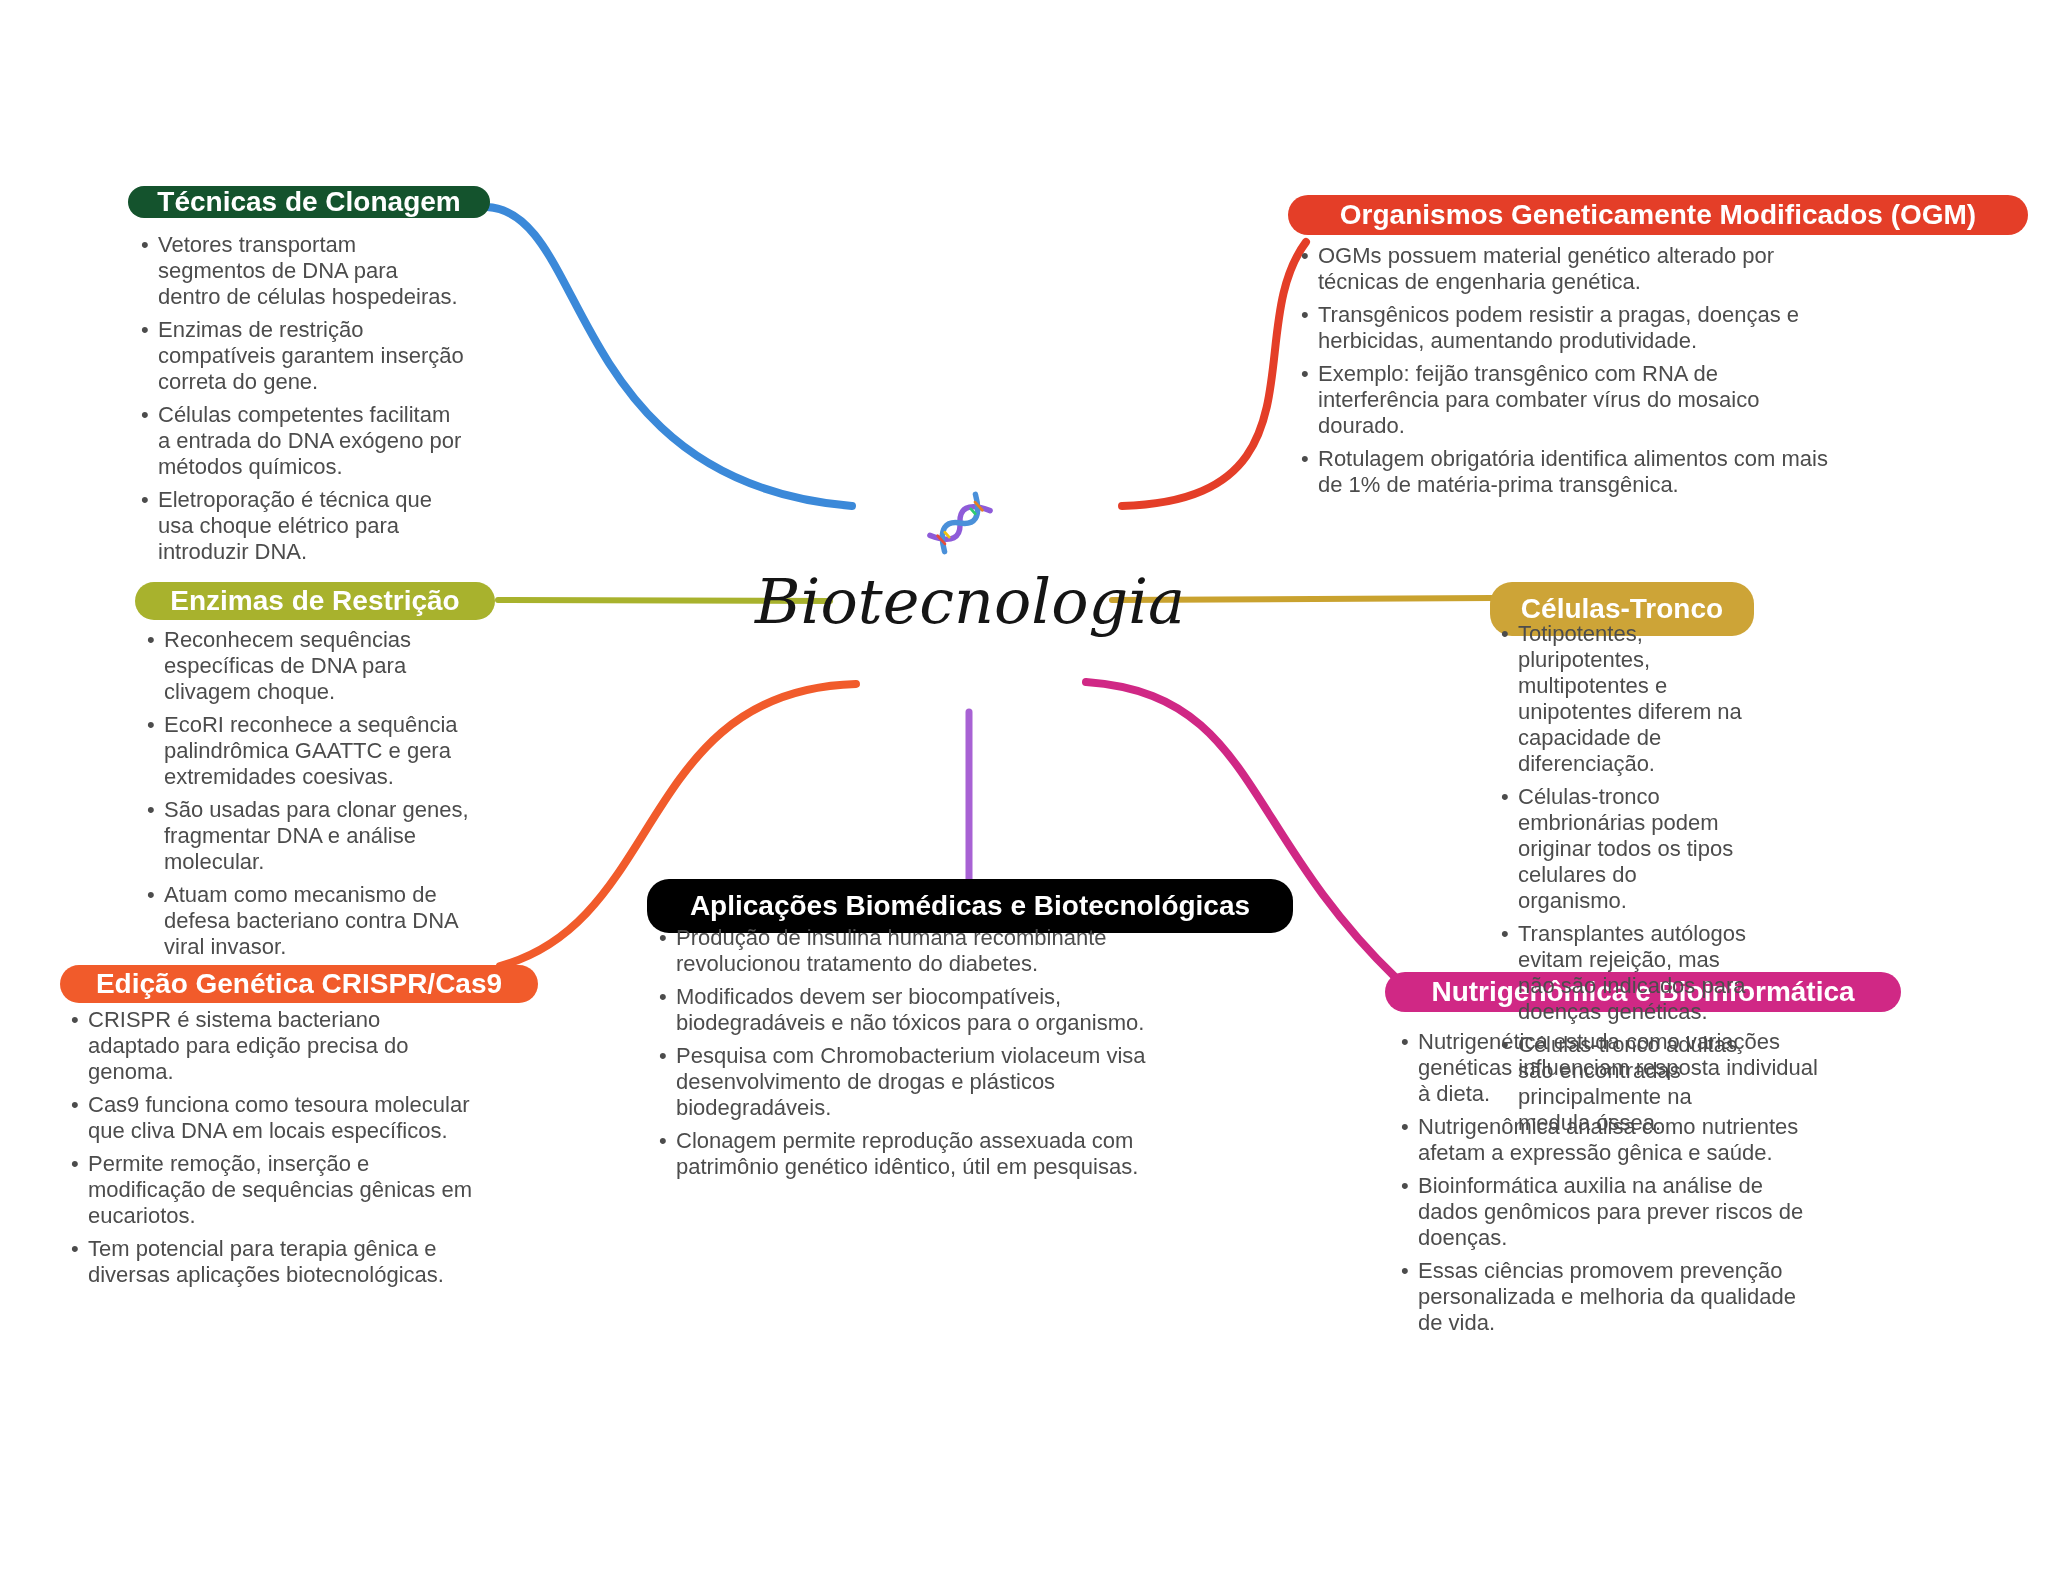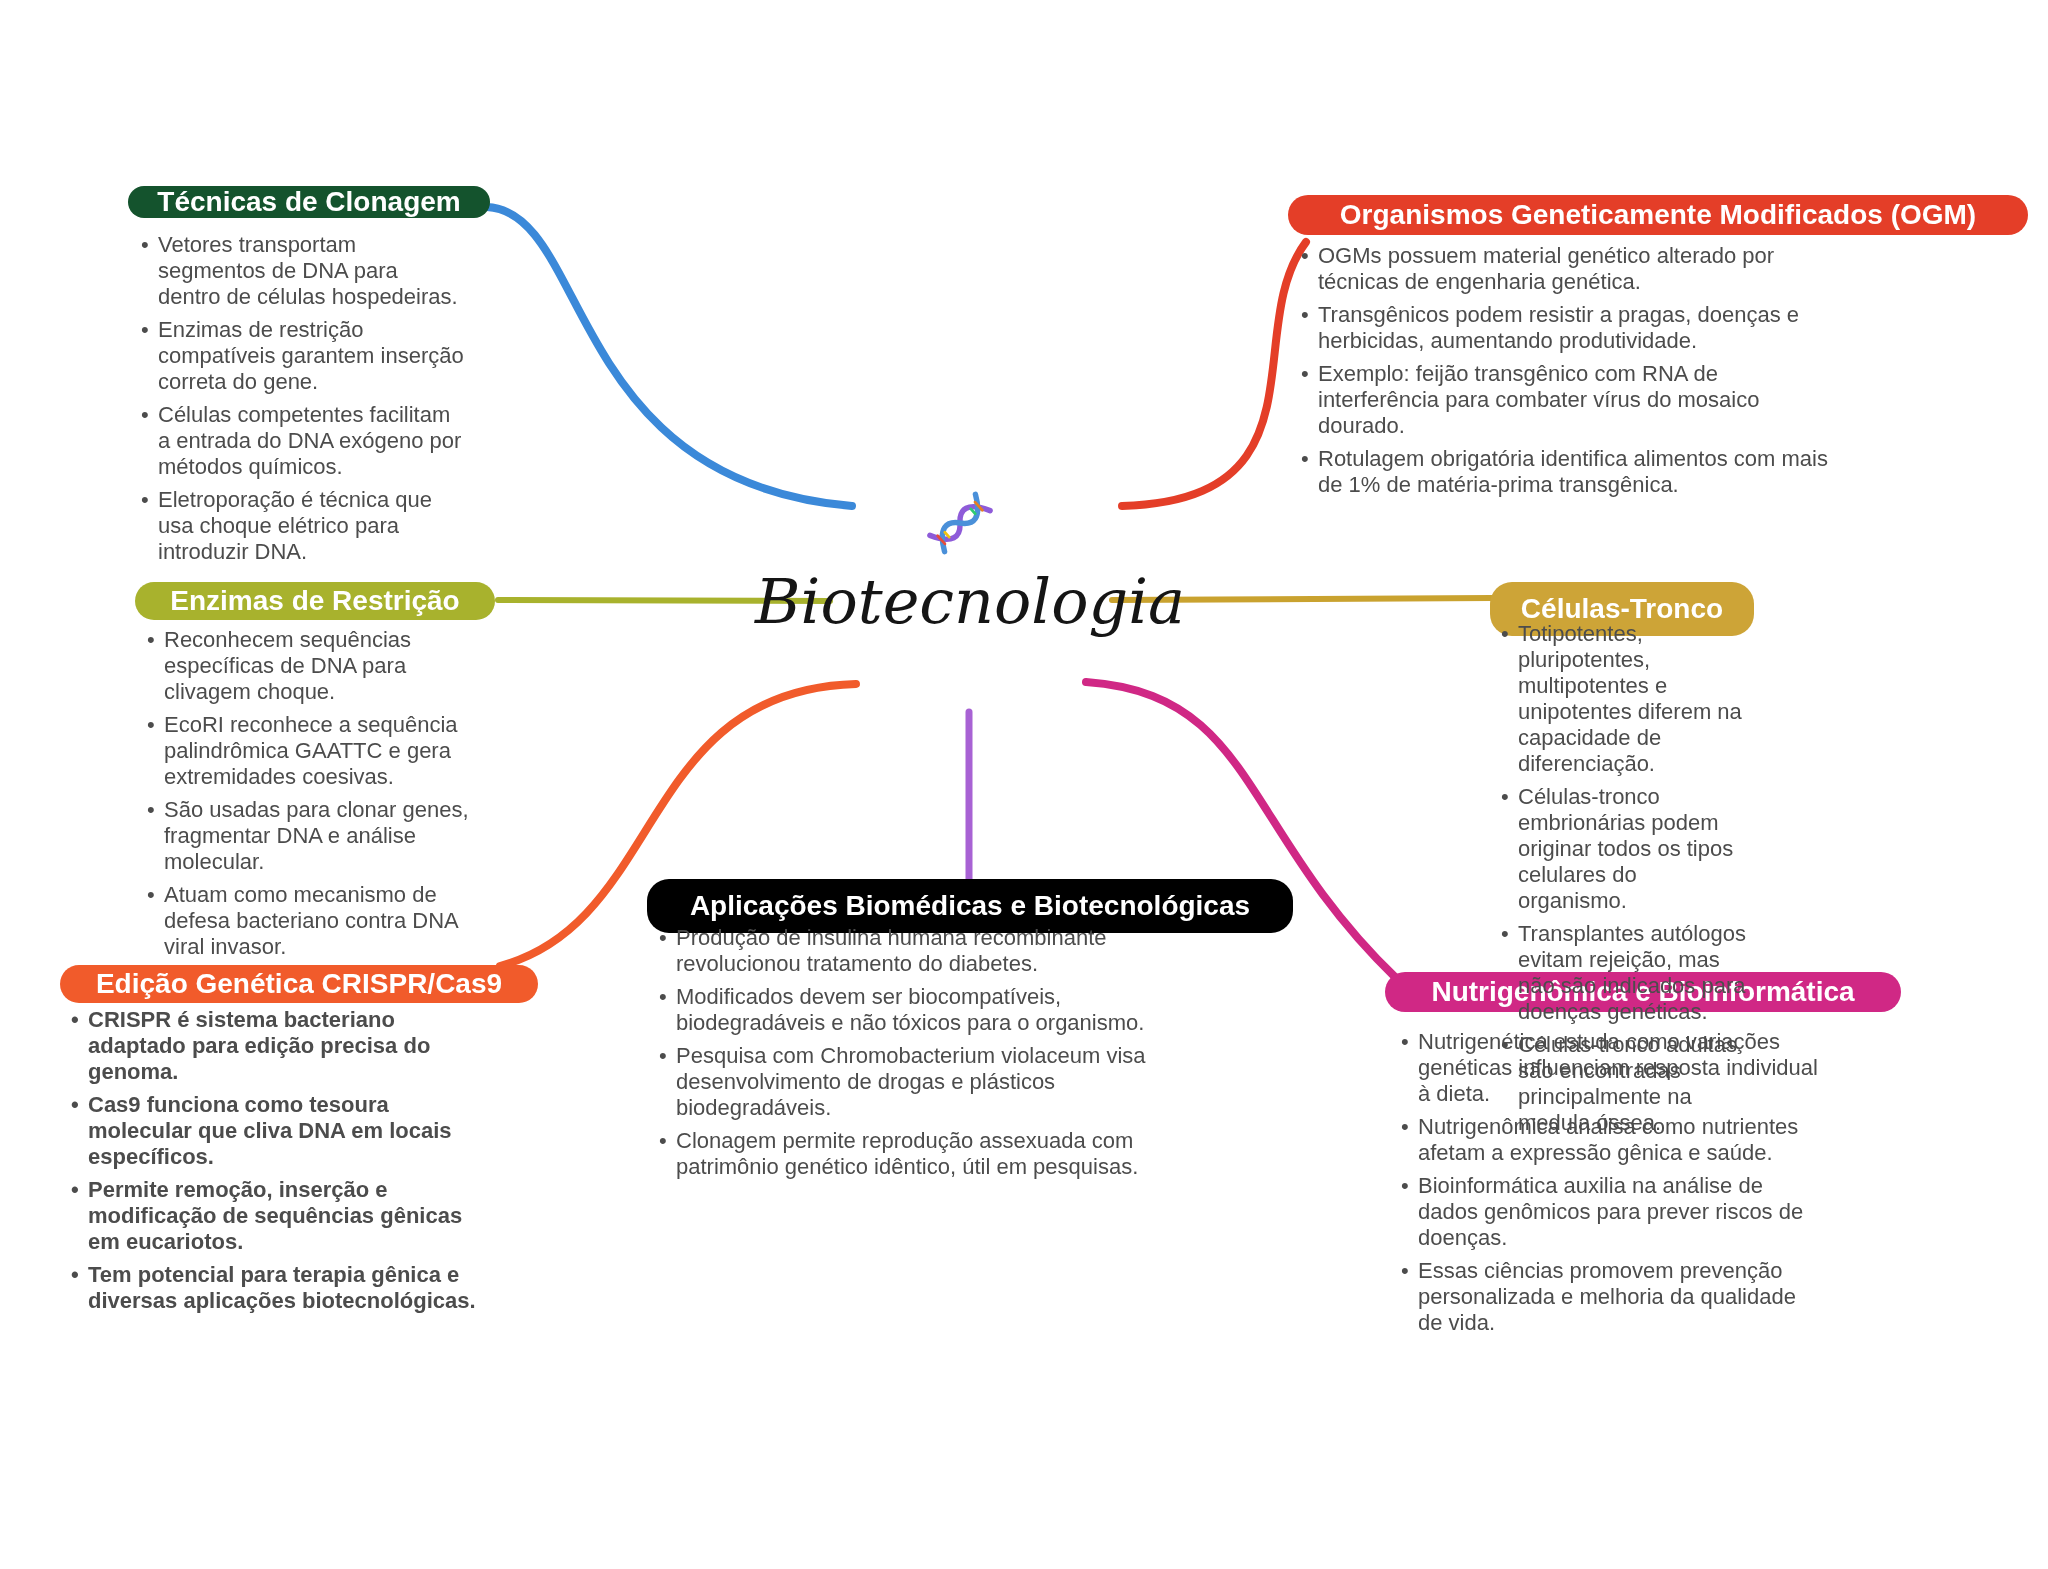--- a/index.html
+++ b/index.html
@@ -23,21 +23,21 @@
   .col{
     position:absolute;z-index:3;margin:0;padding:0;list-style:none;
     color:#4c4c4c;font-size:22px;line-height:26px;
   }
   .col li{position:relative;padding-left:22px;margin-bottom:7px;}
   .col li::before{content:"\2022";position:absolute;left:5px;top:0;color:#4c4c4c;}
   .col-tecnicas  {left:136px; top:232px; width:330px;}
   .col-ogm       {left:1296px;top:243px; width:548px;}
   .col-enzimas   {left:142px; top:627px; width:340px;}
   .col-celulas   {left:1496px;top:621px; width:250px;}
-  .col-crispr    {left:66px;  top:1007px;width:410px;font-weight:bold;}
+  .col-crispr    {left:66px;  top:1007px;width:410px;}
   .col-aplicacoes{left:654px; top:925px; width:500px;}
   .col-nutri     {left:1396px;top:1029px;width:430px;}
   .center-title{
     position:absolute;z-index:2;left:780px;top:556px;width:380px;height:90px;
     display:flex;align-items:center;justify-content:center;
     font-family:"DejaVu Serif", serif;font-style:italic;font-size:62px;color:#151515;
     white-space:nowrap;
   }
   .dna{position:absolute;z-index:2;left:925px;top:488px;width:70px;height:70px;transform:rotate(-42deg);}
 </style>

